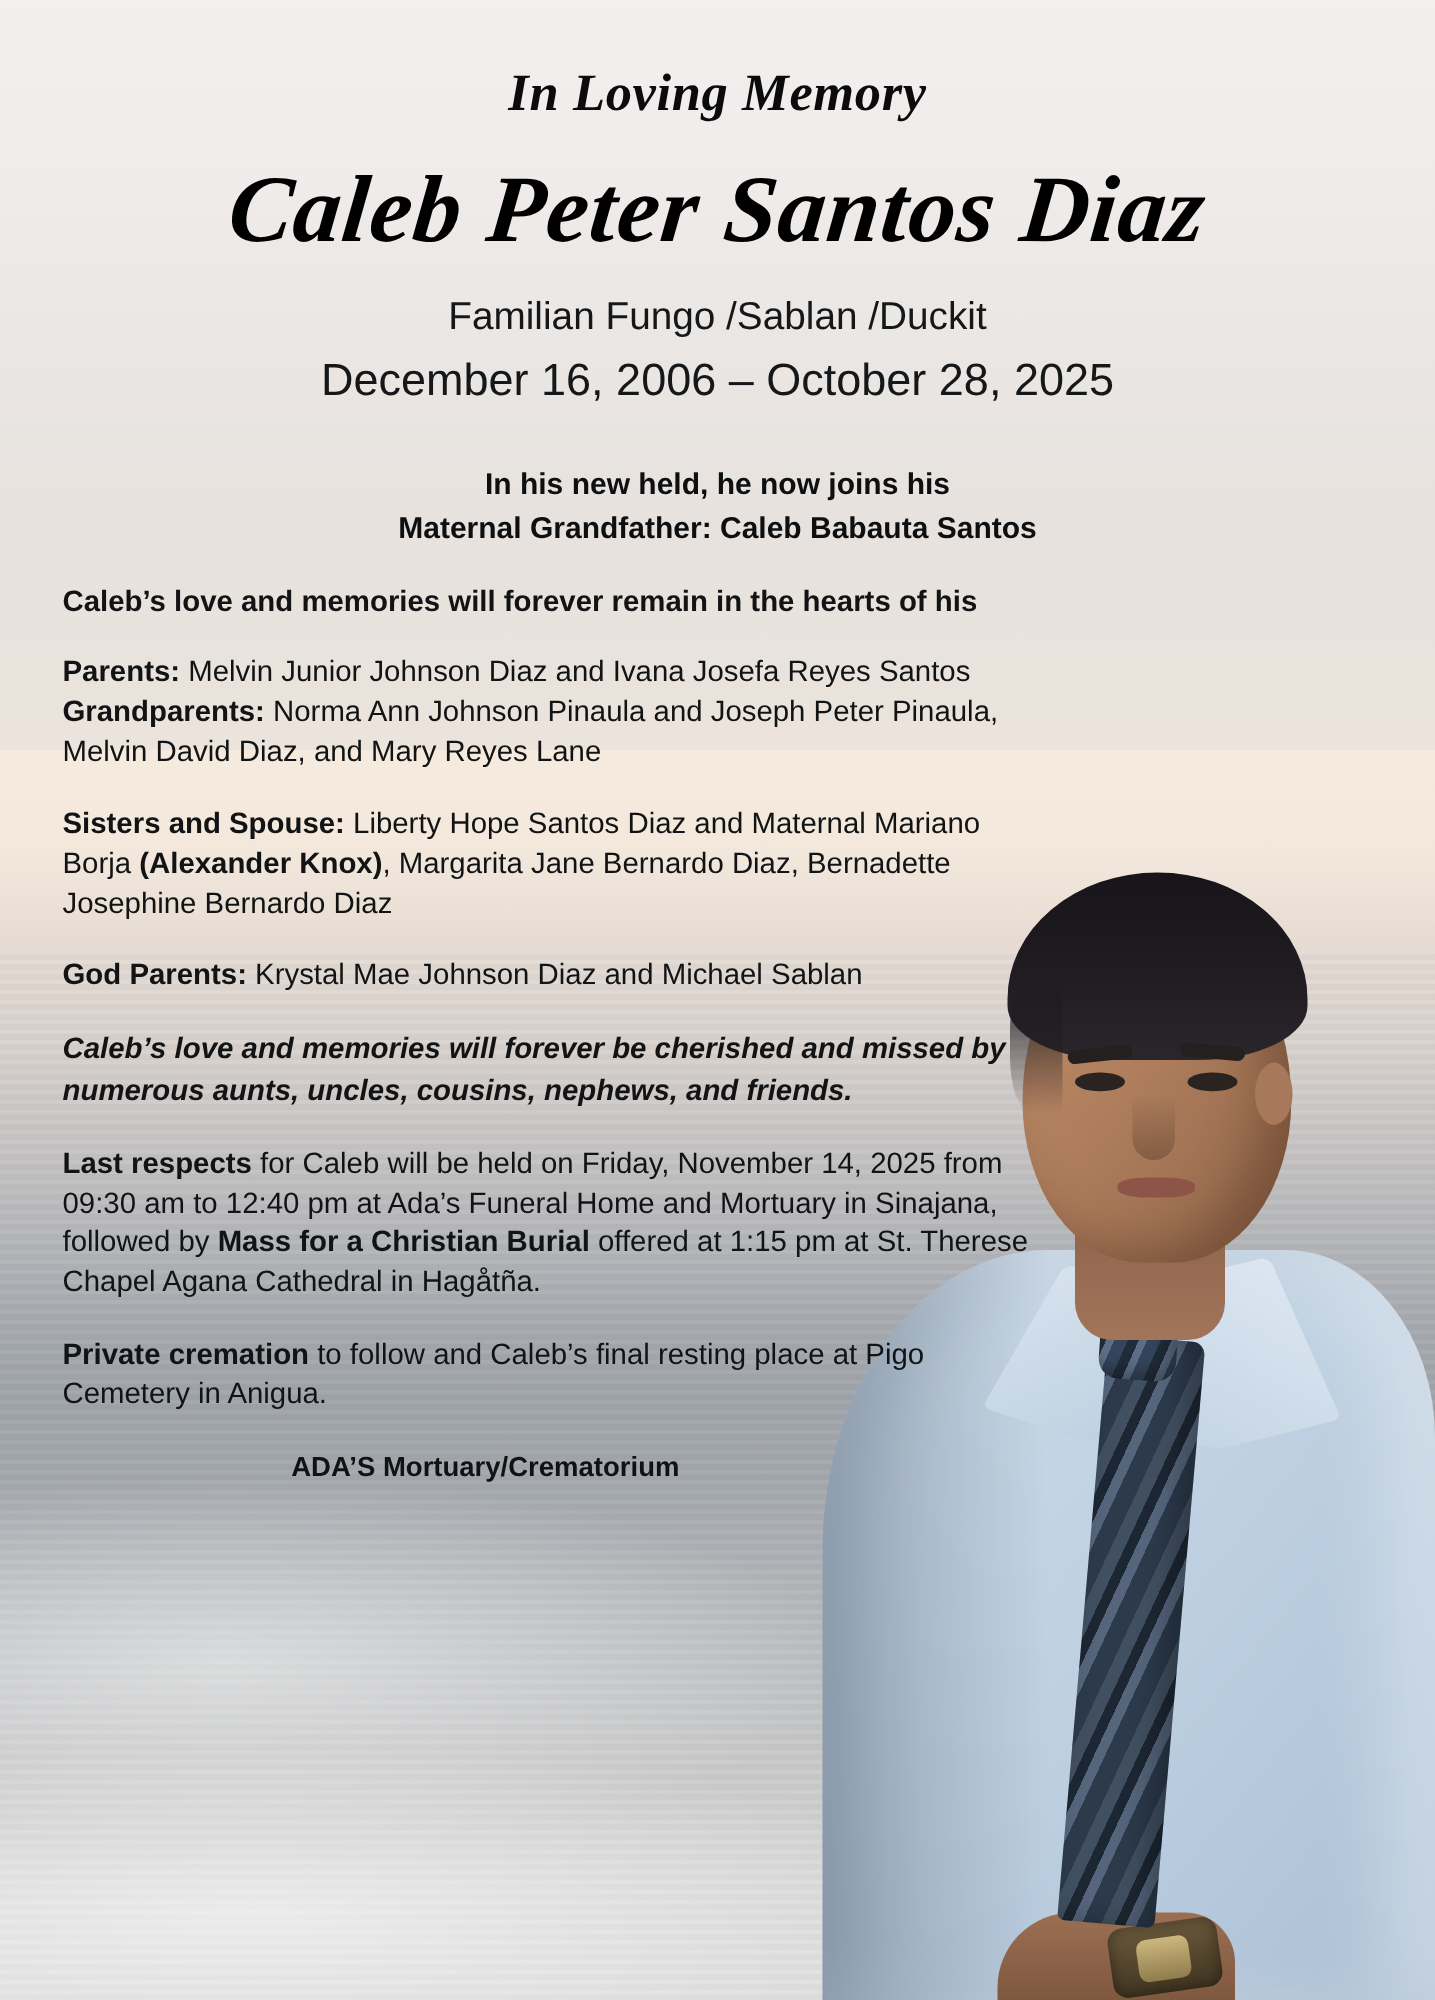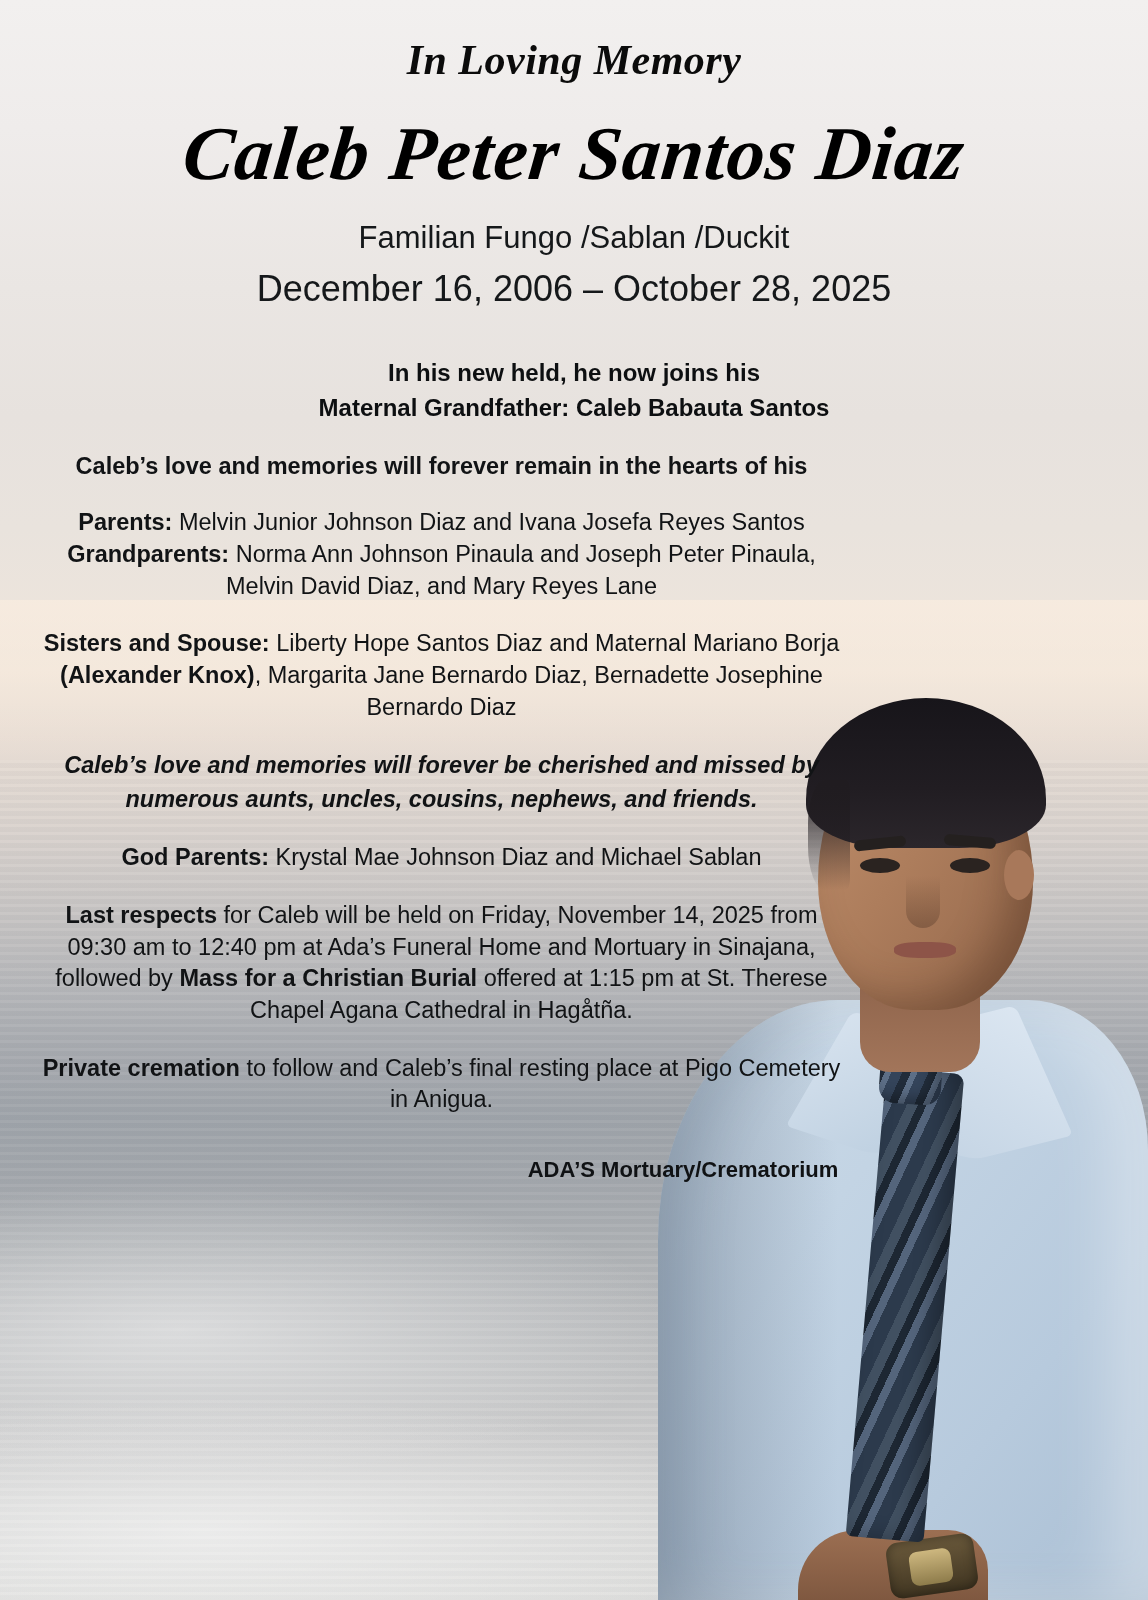--- a/index.html
+++ b/index.html
@@ -268,21 +268,21 @@
     width: 190px;
     height: 70px;
     background: linear-gradient(to bottom, #9c6f52, #7f5840);
     border-radius: 60px 40px 0 0;
   }
 
   
   .content {
     position: relative;
     z-index: 5;
-    padding: 0;
+    padding: 15px;
     color: #111;
   }
   .in-loving {
     text-align: center;
     font-family: "Liberation Serif", serif;
     font-weight: bold;
     font-style: italic;
     font-size: 42px;
     letter-spacing: 0.5px;
     padding-top: 36px;
@@ -327,34 +327,34 @@
     line-height: 1.45;
     color: #0d0f11;
   }
   .body-block {
     margin-left: 35px;
     margin-right: 300px;
     font-size: 23.5px;
     line-height: 1.35;
     color: #111315;
   }
-  .block-gap { margin-top: 26px; text-align: center; }
+  .block-gap { margin-top: 26px; }
   .block-gap-sm { margin-top: 24px; }
   .lead {
     font-weight: bold;
   }
   .italic-block {
     font-style: italic;
     font-weight: bold;
     line-height: 1.42;
   }
   .footer {
-    text-align: center;
+    text-align: left;
     padding-left: 218px;
-    margin-top: 41px;
+    margin-top: 30px;
     font-size: 22px;
     font-weight: bold;
     color: #101214;
   }
 </style>
 </head>
 <body>
 
 <div class="memorial">
 
@@ -412,26 +412,26 @@
 
       <div>
         <span class="lead">Grandparents:</span><span> Norma Ann Johnson Pinaula and Joseph Peter Pinaula, Melvin David Diaz, and Mary Reyes Lane</span>
       </div>
 
       <div class="block-gap">
         <span class="lead">Sisters and Spouse:</span><span> Liberty Hope Santos Diaz and Maternal Mariano Borja </span><span class="lead">(Alexander Knox)</span><span>, Margarita Jane Bernardo Diaz, Bernadette Josephine Bernardo Diaz</span>
       </div>
 
 
-      <div class="block-gap italic-block">Caleb’s love and memories will forever be cherished and missed by numerous aunts, uncles, cousins, nephews, and friends.</div>
-
       <div class="block-gap">
         <span class="lead">God Parents:</span><span> Krystal Mae Johnson Diaz and Michael Sablan</span>
       </div>
 
+      <div class="block-gap italic-block">Caleb’s love and memories will forever be cherished and missed by numerous aunts, uncles, cousins, nephews, and friends.</div>
+
       <div class="block-gap">
         <span class="lead">Last respects</span><span> for Caleb will be held on Friday, November 14, 2025 from 09:30 am to 12:40 pm at Ada’s Funeral Home and Mortuary in Sinajana, followed by </span><span class="lead">Mass for a Christian Burial</span><span> offered at 1:15 pm at St. Therese Chapel Agana Cathedral in Hagåtña.</span>
       </div>
 
       <div class="block-gap">
         <span class="lead">Private cremation</span><span> to follow and Caleb’s final resting place at Pigo Cemetery in Anigua.</span>
       </div>
 
     </div>
 

